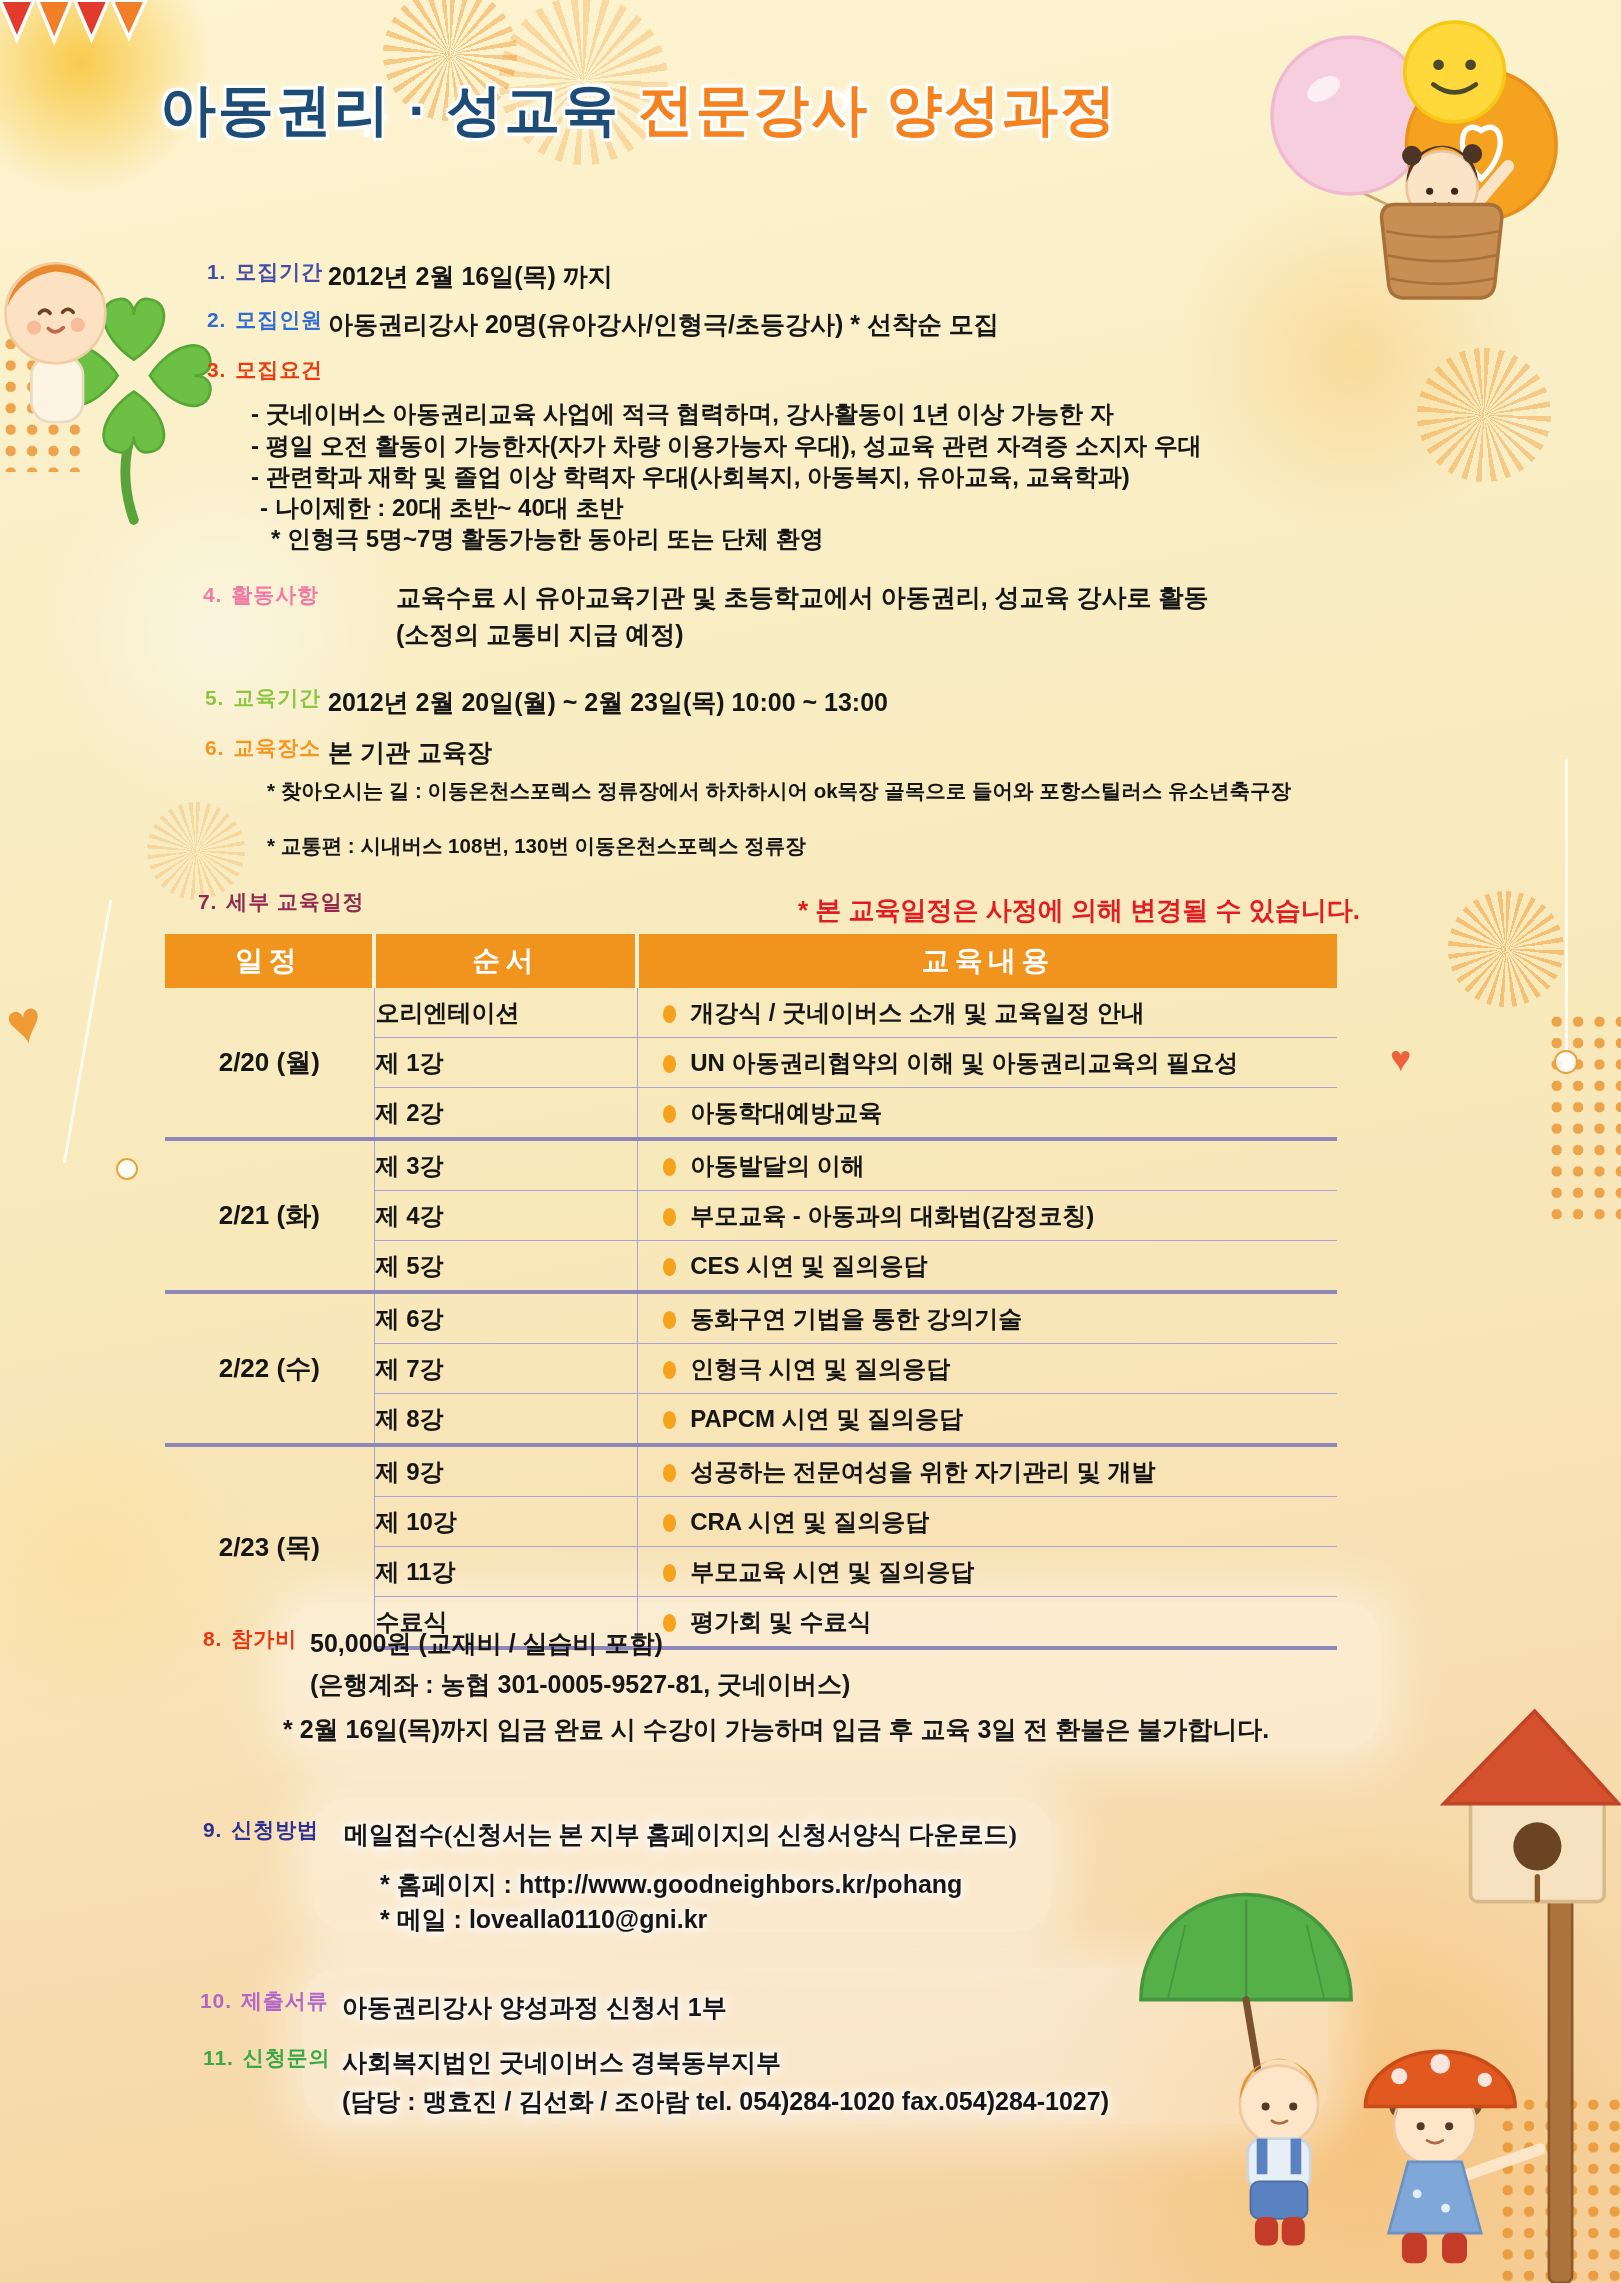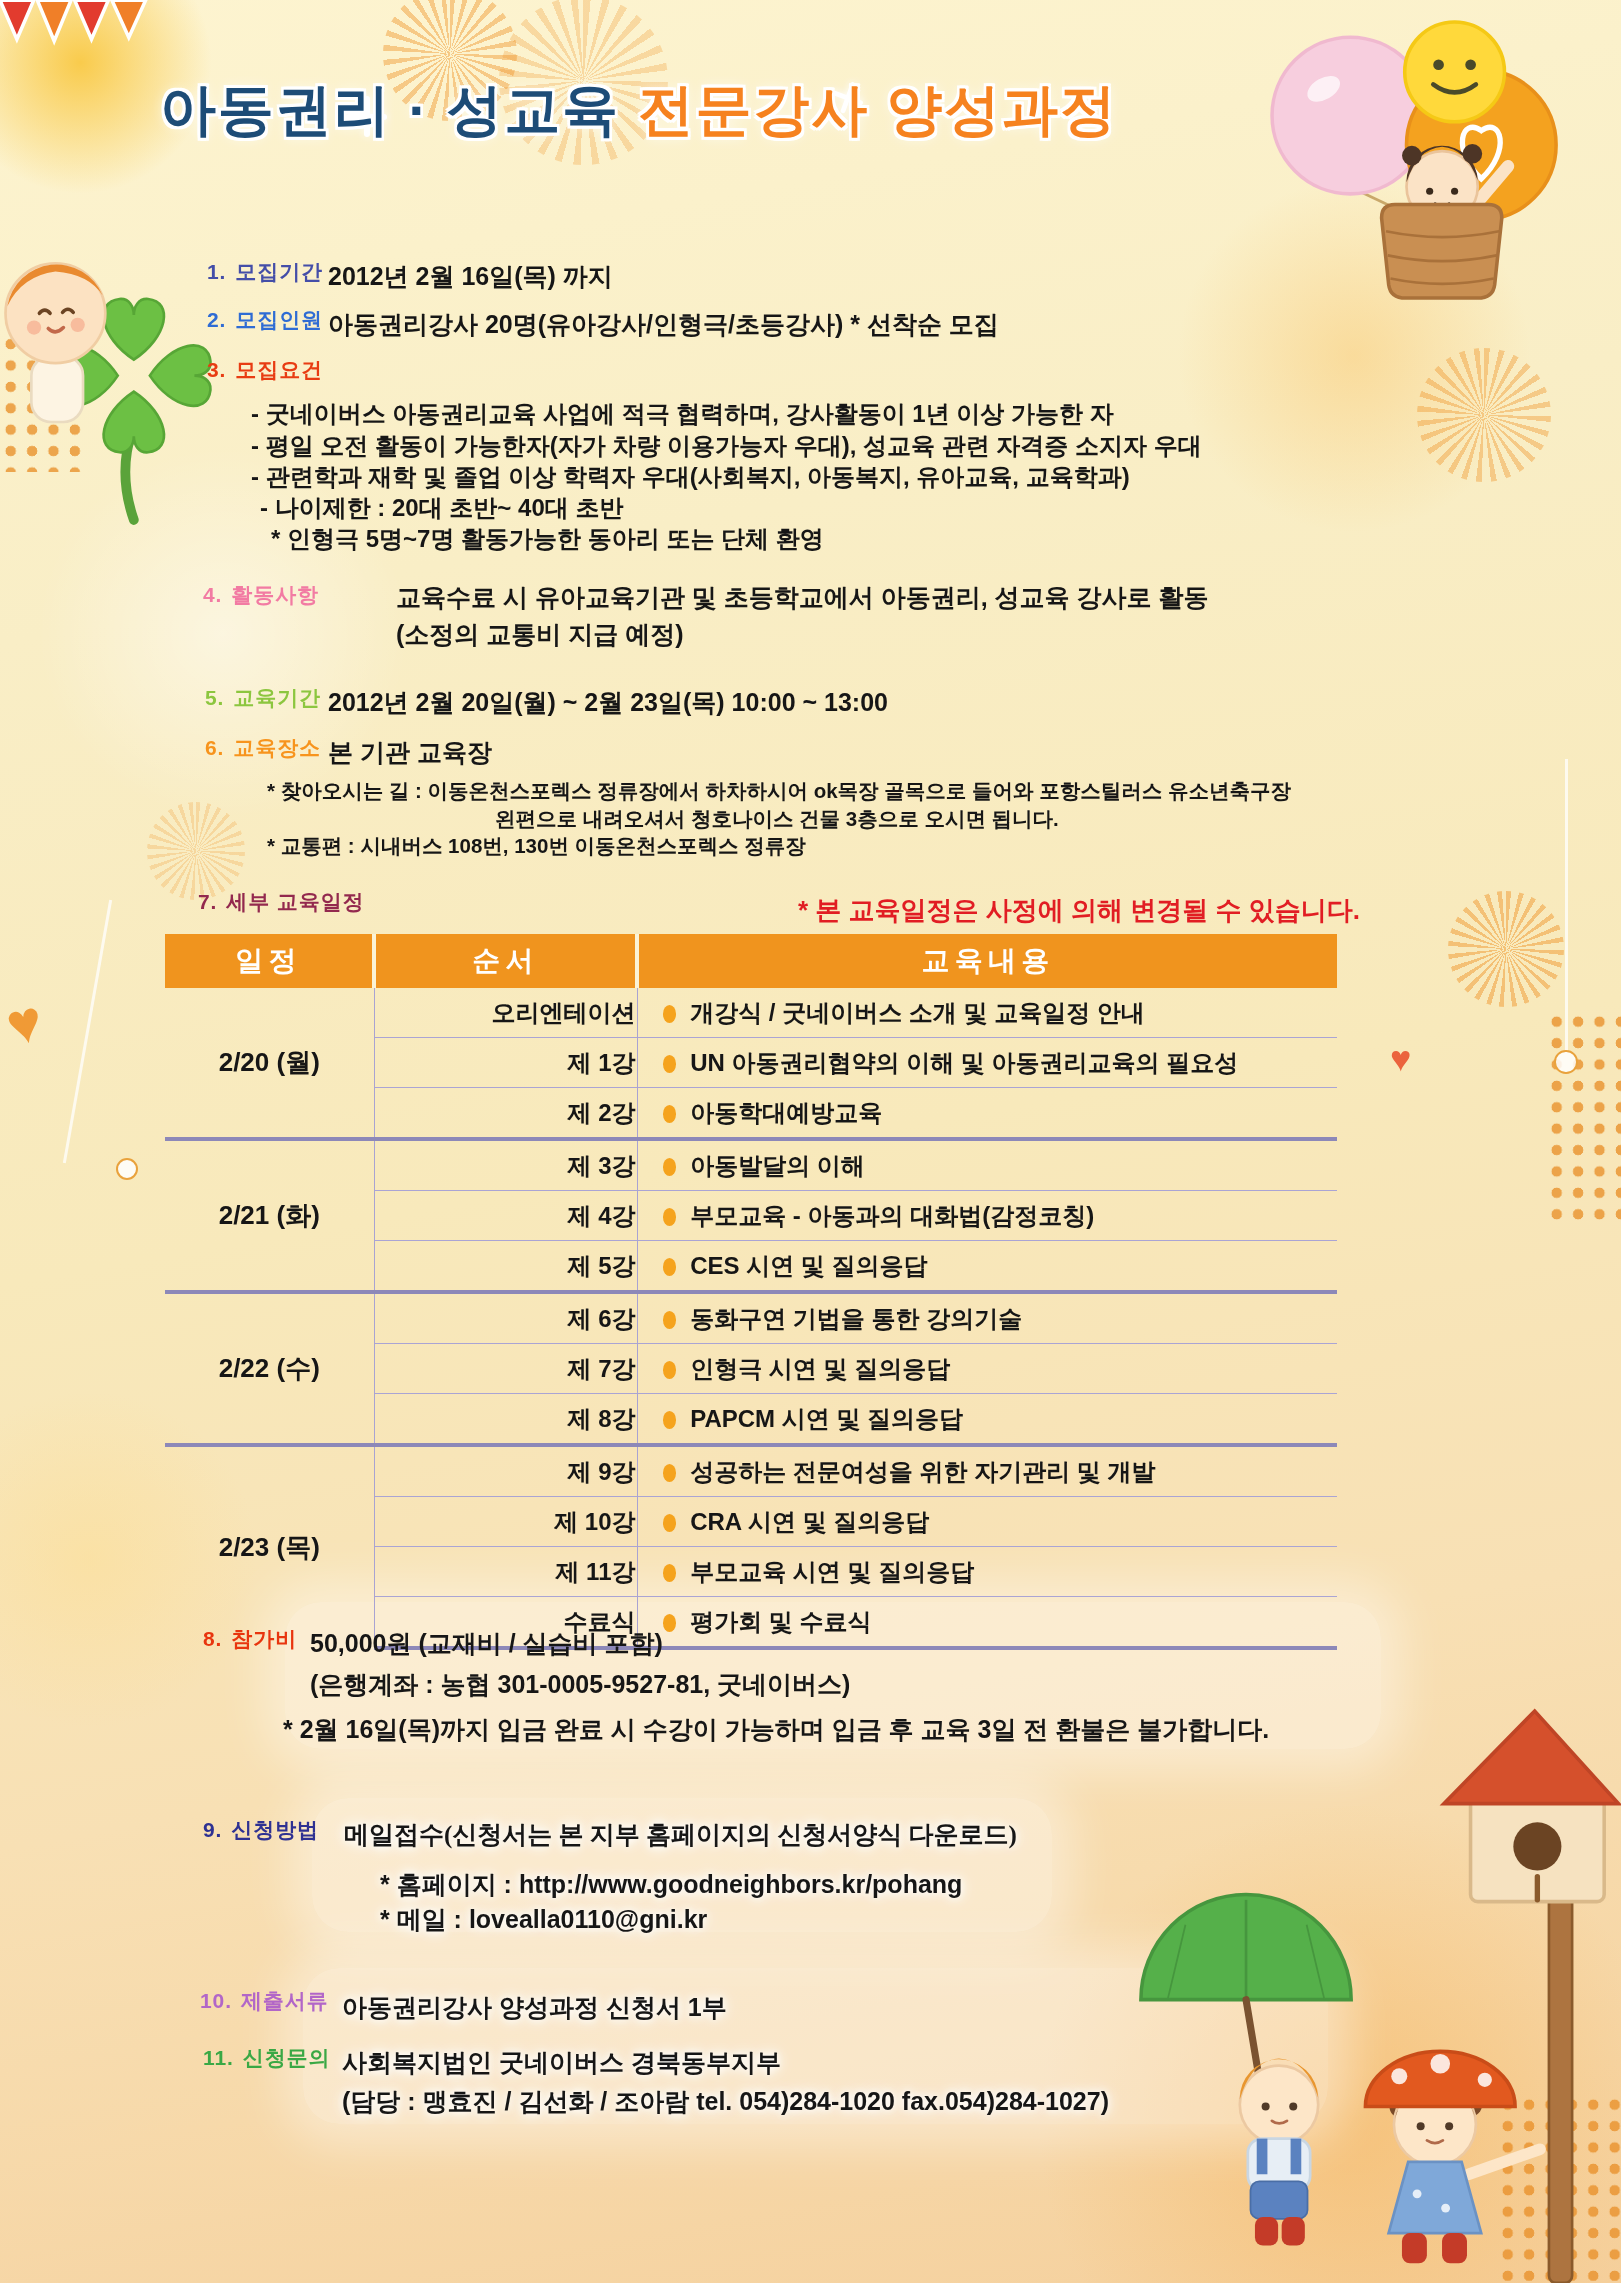--- a/index.html
+++ b/index.html
@@ -46,21 +46,21 @@
   
   .schedule{position:absolute;left:165px;top:934px;width:1172px;
     border-collapse:collapse;table-layout:fixed;}
   .schedule col.c-day{width:209px;} .schedule col.c-order{width:263px;} .schedule col.c-content{width:700px;}
   .schedule th{background:#f0941e;color:#fff;font-size:28px;font-weight:bold;
     height:52px;text-align:center;letter-spacing:5.3px;}
   .schedule th + th{border-left:4.5px solid #fbf3d6;}
   .schedule td{height:47px;font-size:24px;font-weight:bold;color:#161616;
     border-top:1.8px solid #aaa4d4;}
   .schedule td.day-cell{text-align:center;border-right:1.8px solid #a9a3d2;font-size:26px;}
-  .schedule td.order-cell{text-align:right;border-right:1.8px solid #a9a3d2;}
+  .schedule td.order-cell{text-align:left;border-right:1.8px solid #a9a3d2;}
   .schedule td.content-cell{padding-left:25px;text-align:left;margin-left:12px;}
   .schedule tr.group-start td{border-top:4.5px solid #8d88b8;}
   .schedule tr.first td{border-top:0;}
   .schedule tr.last td{border-bottom:4.5px solid #8d88b8;}
   .dot{display:inline-block;width:13.4px;height:18px;border-radius:50%;
     background:#f5a31d;margin-right:14.3px;vertical-align:middle;}
 </style>
 </head>
 <body>
 
@@ -210,21 +210,20 @@
   <div class="txt seclabel c4" style="left:203px;top:581px;"><span class="num">4.</span><span>활동사항</span></div>
   <div class="txt body" style="left:396px;top:581px;">교육수료 시 유아교육기관 및 초등학교에서 아동권리, 성교육 강사로 활동</div>
   <div class="txt body" style="left:396px;top:618px;">(소정의 교통비 지급 예정)</div>
 
   <div class="txt seclabel c5" style="left:205px;top:684px;"><span class="num">5.</span><span>교육기간</span></div>
   <div class="txt body" style="left:328px;top:686px;">2012년 2월 20일(월) ~ 2월 23일(목)   10:00 ~ 13:00</div>
 
   <div class="txt seclabel c6" style="left:205px;top:734px;"><span class="num">6.</span><span>교육장소</span></div>
   <div class="txt body" style="left:328px;top:736px;">본 기관 교육장</div>
   <div class="txt note" style="left:267px;top:777px;">* 찾아오시는 길  : 이동온천스포렉스 정류장에서 하차하시어 ok목장 골목으로 들어와 포항스틸러스 유소년축구장</div>
-  <div class="txt note" style="left:495px;top:805px;">왼편으로 내려오셔서 청호나이스 건물 3층으로 오시면 됩니다.</div>
   <div class="txt note" style="left:267px;top:832px;">* 교통편 : 시내버스 108번, 130번 이동온천스포렉스 정류장</div>
 
   <div class="txt seclabel c7" style="left:198px;top:888px;"><span class="num">7.</span><span>세부 교육일정</span></div>
   <div class="txt warning" style="left:798px;top:893px;">* 본 교육일정은 사정에 의해 변경될 수 있습니다.</div>
 
   <table class="schedule">
     <colgroup>
         <col class="c-day">
         <col class="c-order">
         <col class="c-content">

